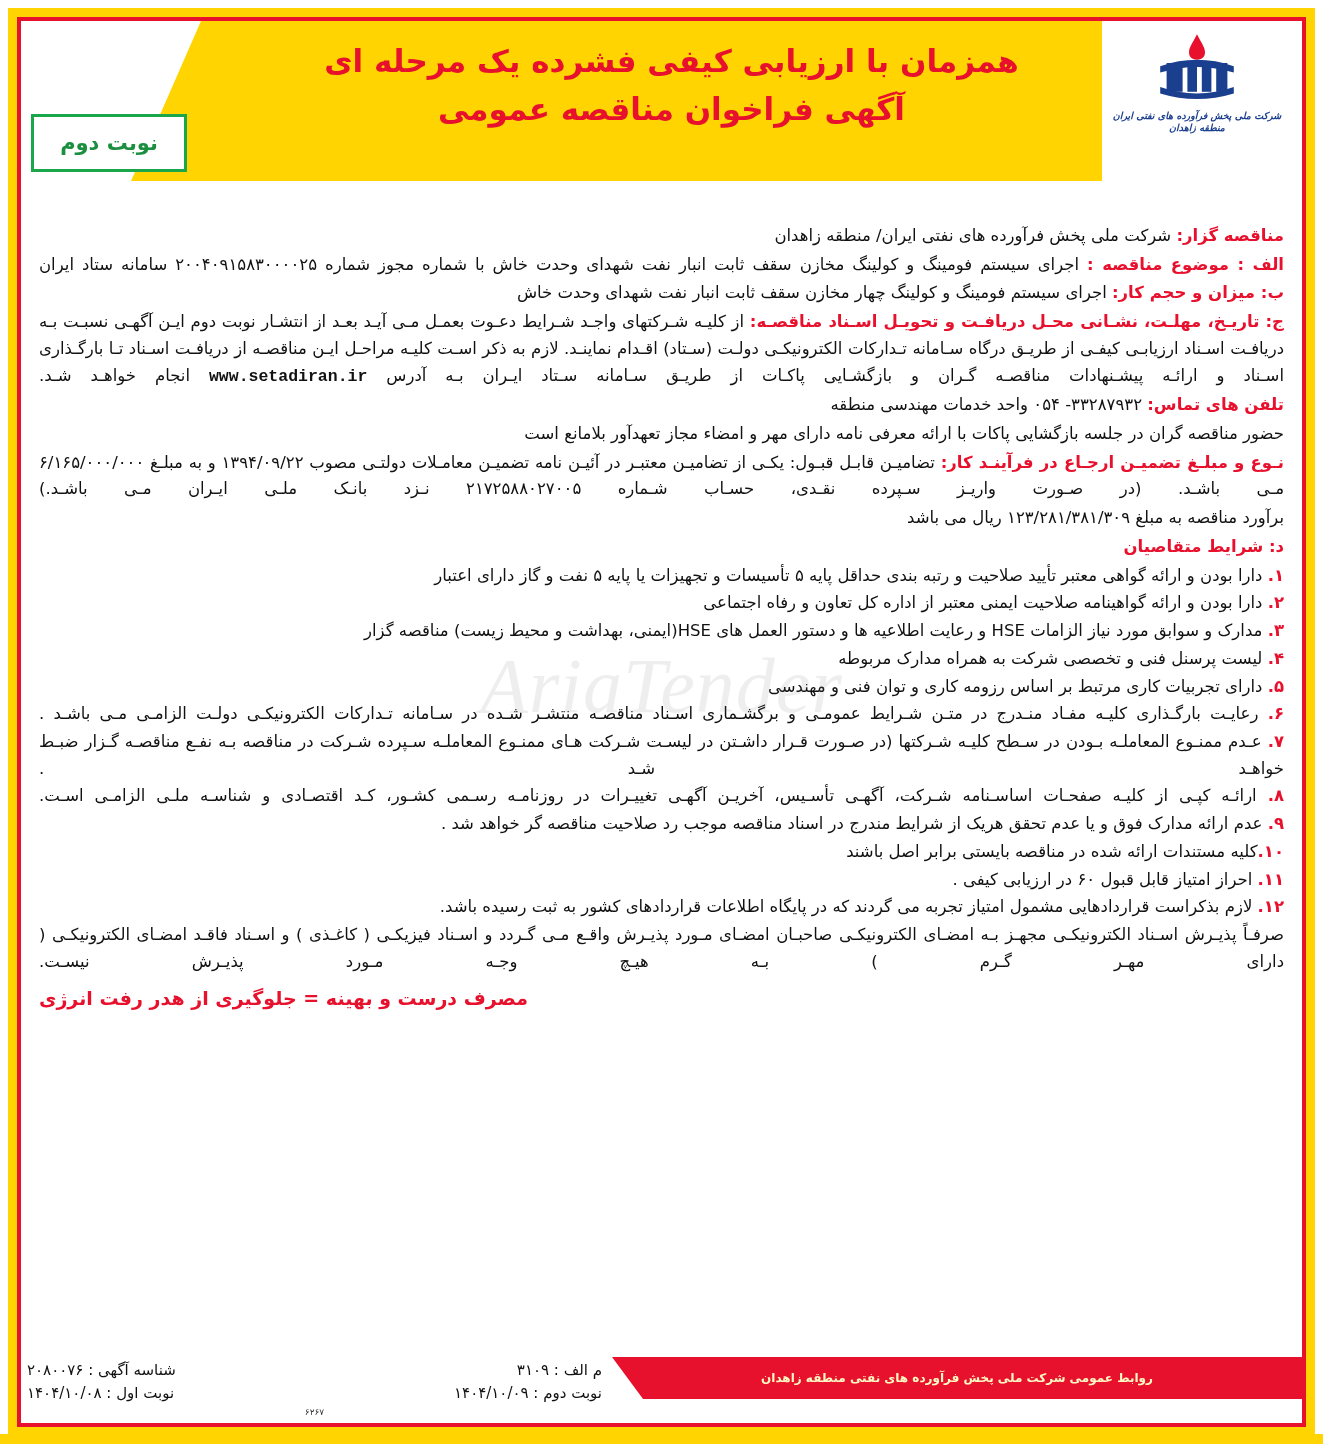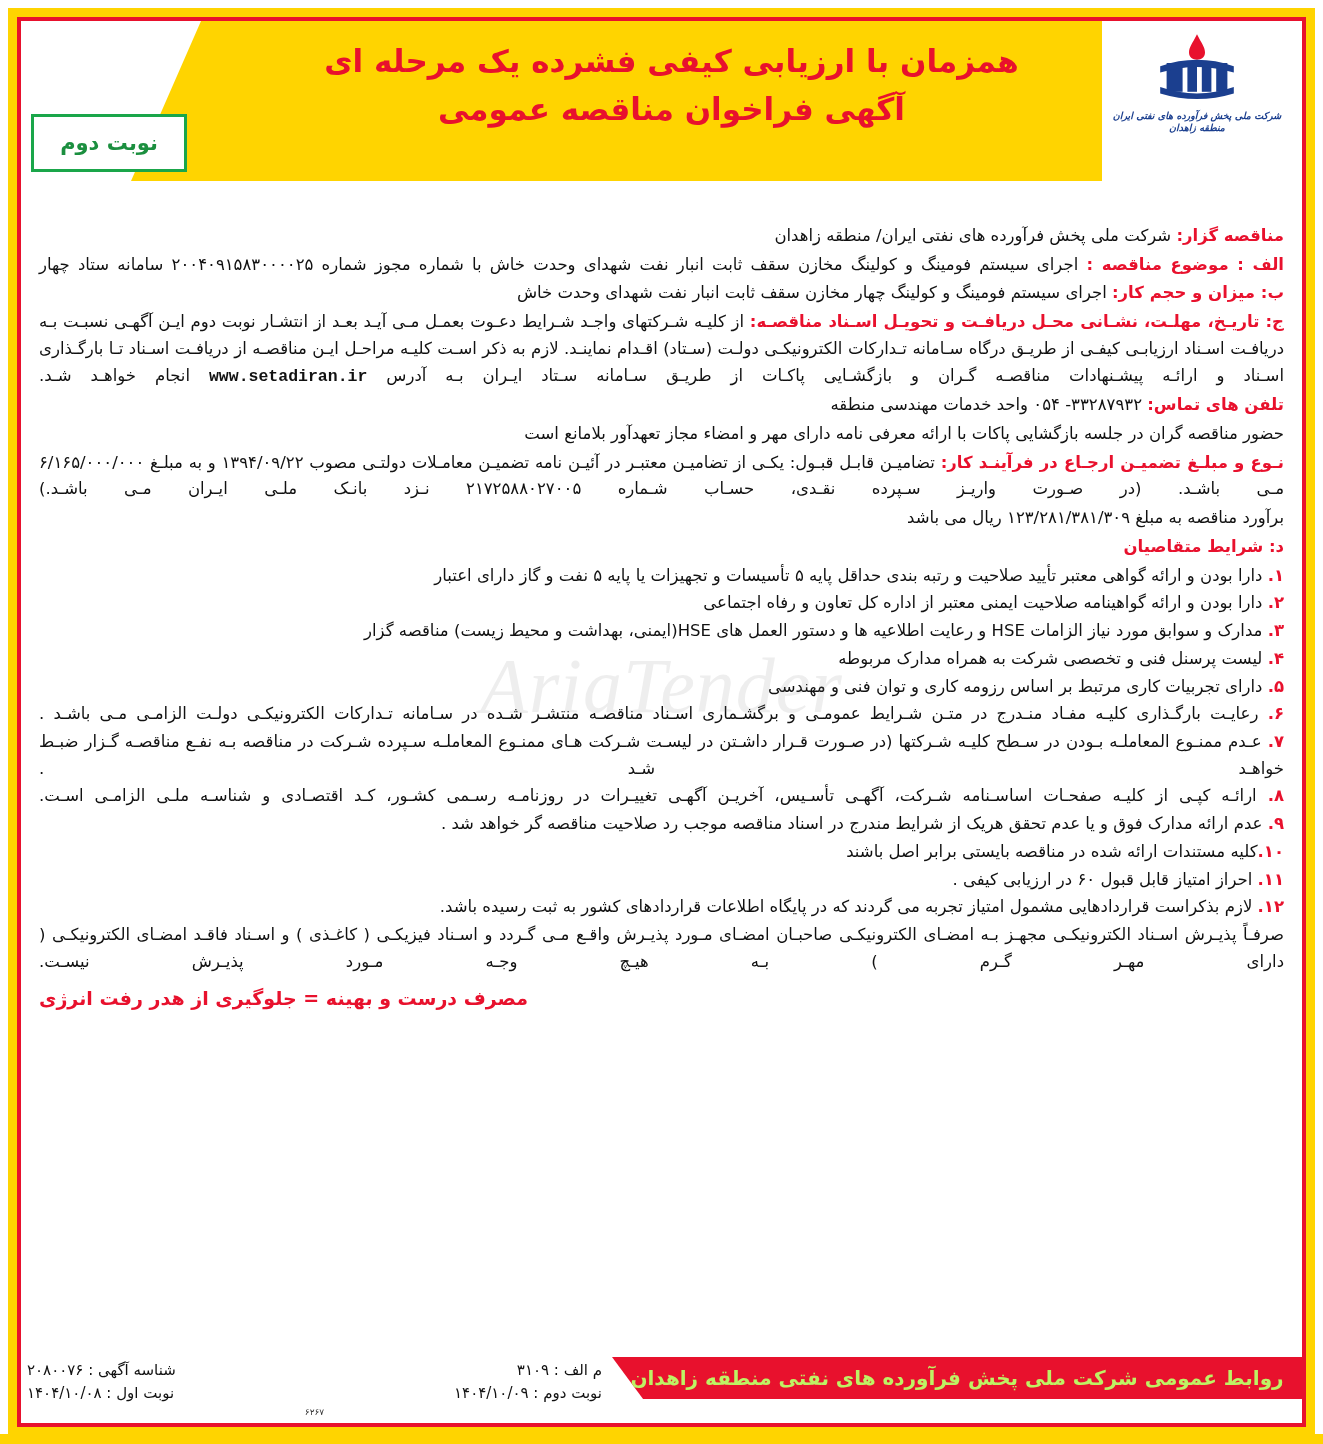--- a/index.html
+++ b/index.html
@@ -145,23 +145,23 @@
     position:absolute;
     left:0; right:0; bottom:10px;
     height:56px;
     direction:rtl;
   }
   .footer-red{
     position:absolute;
     right:0; top:0;
     width:690px; height:42px;
     background:#e8112d;
-    color:#bef264;
-    font-weight:bold;
-    font-size:20px;
+    color:#fef9c3;
+    font-weight:bold;
+    font-size:12px;
     display:flex;
     align-items:center;
     justify-content:center;
     clip-path:polygon(0 0, 690px 0, 690px 46px, 34px 46px);
   }
   .footer-meta{
     position:absolute;
     right:700px;
     left:6px;
     top:2px;
@@ -233,21 +233,21 @@
       <div class="notice-badge">نوبت دوم</div>
     </div>
 
     <div class="body">
 
       <p>
         <span class="lbl-red">مناقصه گزار:</span><span> شرکت ملی پخش فرآورده های نفتی ایران/ منطقه زاهدان</span>
       </p>
 
       <p class="just">
-        <span class="lbl-red">الف : موضوع مناقصه :</span><span> اجرای سیستم فومینگ و کولینگ مخازن  سقف ثابت انبار نفت شهدای وحدت خاش  با شماره مجوز  شماره ۲۰۰۴۰۹۱۵۸۳۰۰۰۰۲۵ سامانه ستاد چهار</span>
+        <span class="lbl-red">الف : موضوع مناقصه :</span><span> اجرای سیستم فومینگ و کولینگ مخازن  سقف ثابت انبار نفت شهدای وحدت خاش  با شماره مجوز  شماره ۲۰۰۴۰۹۱۵۸۳۰۰۰۰۲۵ سامانه ستاد ایران</span>
       </p>
 
       <p>
         <span class="lbl-red">ب: میزان و حجم کار:</span><span> اجرای سیستم فومینگ و کولینگ چهار مخازن سقف ثابت انبار نفت شهدای وحدت خاش</span>
       </p>
 
       <p class="just">
         <span class="lbl-red">ج: تاریـخ، مهلـت، نشـانی محـل دریافـت و تحویـل اسـناد مناقصـه:</span><span> از کلیـه شـرکتهای واجـد شـرایط دعـوت بعمـل مـی آیـد بعـد از انتشـار نوبت دوم ایـن آگهـی نسبـت بـه دریافـت اسـناد ارزیابـی کیفـی از طریـق درگاه سـامانه تـدارکات الکترونیکـی دولـت (سـتاد) اقـدام نماینـد. لازم به ذکر اسـت کلیـه مراحـل ایـن مناقصـه از دریافـت اسـناد تـا بارگـذاری اسـناد و ارائـه پیشـنهادات مناقصـه گـران و بازگشـایی پاکـات از طریـق سـامانه سـتاد ایـران بـه آدرس</span>
         <span class="site">www.setadiran.ir</span><span> انجام خواهـد شـد.</span>
       </p>

